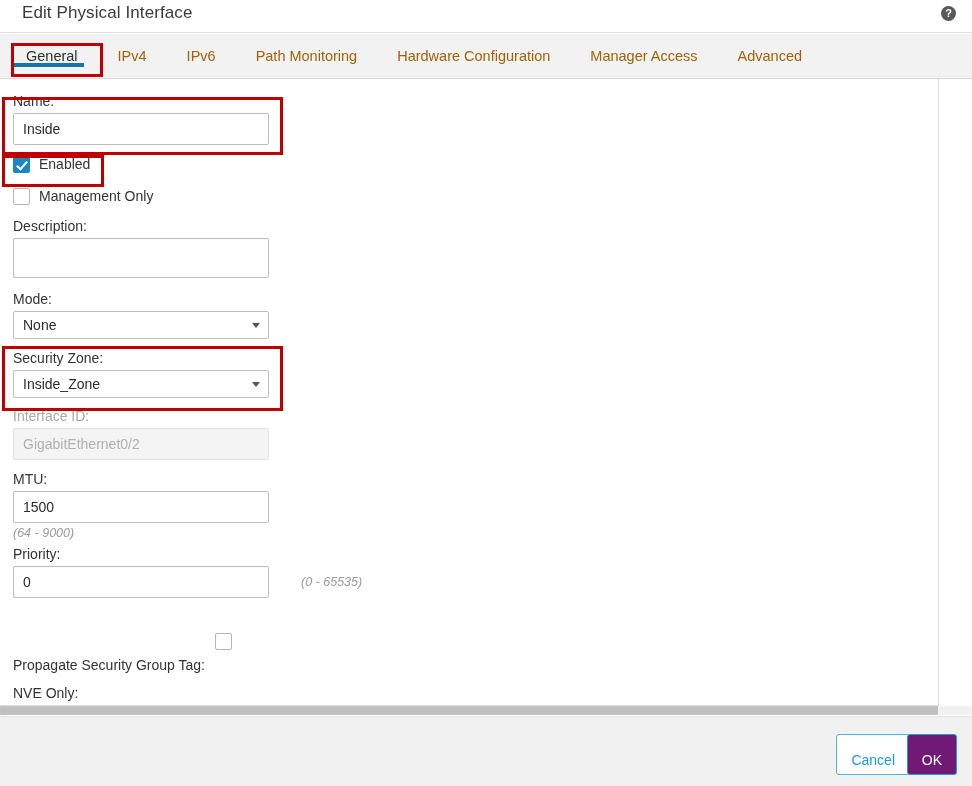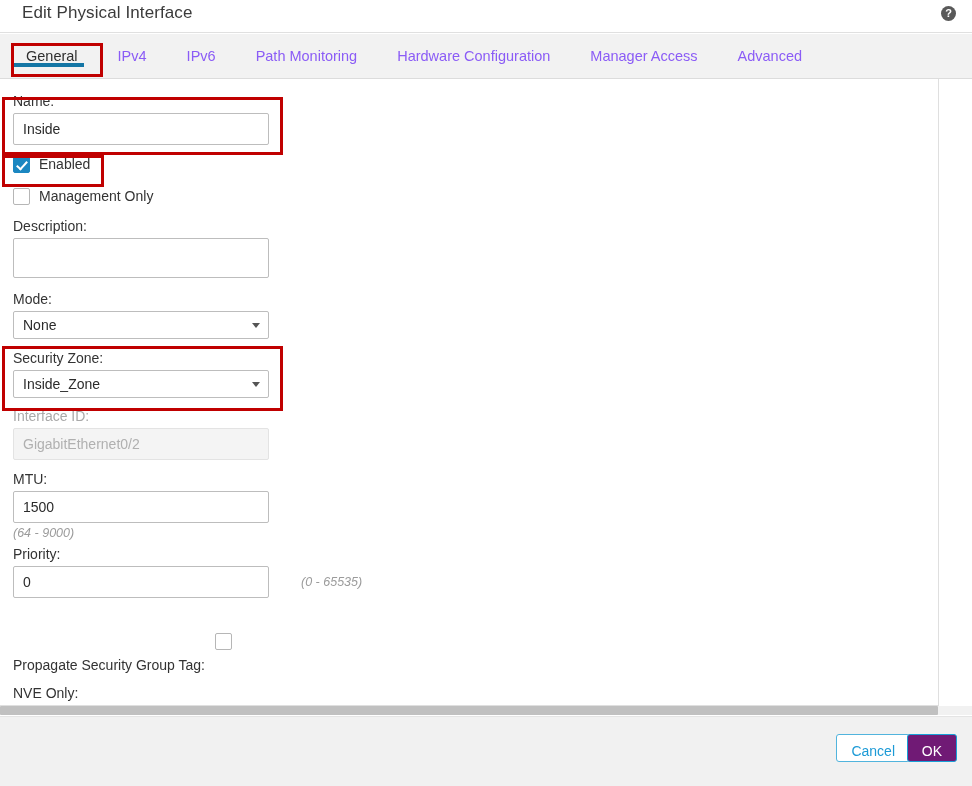--- a/index.html
+++ b/index.html
@@ -75,21 +75,21 @@
     left: 0; top: 0;
     height: 45px;
     display: flex;
     align-items: flex-start;
   }
   .tab {
     position: relative;
     height: 45px;
     padding: 14px 20px 0 20px;
     font-size: 14.5px;
-    color: #8b5cf6;
+    color: #a16207;
     white-space: nowrap;
     cursor: pointer;
     box-sizing: border-box;
   }
   .tab:first-child { padding-left: 26px; }
   .tab.active { color: #2f2f2f; }
   .tab .underline {
     position: absolute;
     left: 14px;
     right: 14px;
@@ -272,28 +272,28 @@
     top: 716px;
     width: 972px;
     height: 70px;
     background: #f1f1f1;
     border-top: 1px solid #e4e4e4;
     box-sizing: border-box;
   }
   .btn {
     position: absolute;
     box-sizing: border-box;
-    height: 28px;
+    height: 41px;
     border-radius: 3px;
     font-family: "Liberation Sans", sans-serif;
     font-size: 14px;
     cursor: pointer;
     text-align: center;
     line-height: 26px;
-    padding: 3px 14px;
+    padding: 12px 14px;
     white-space: nowrap;
   }
   .btn-cancel {
     top: 17px;
     right: 62px;
     background: #ffffff;
     border: 1px solid #51b4dd;
     color: #1c9ad6;
   }
   .btn-ok {

